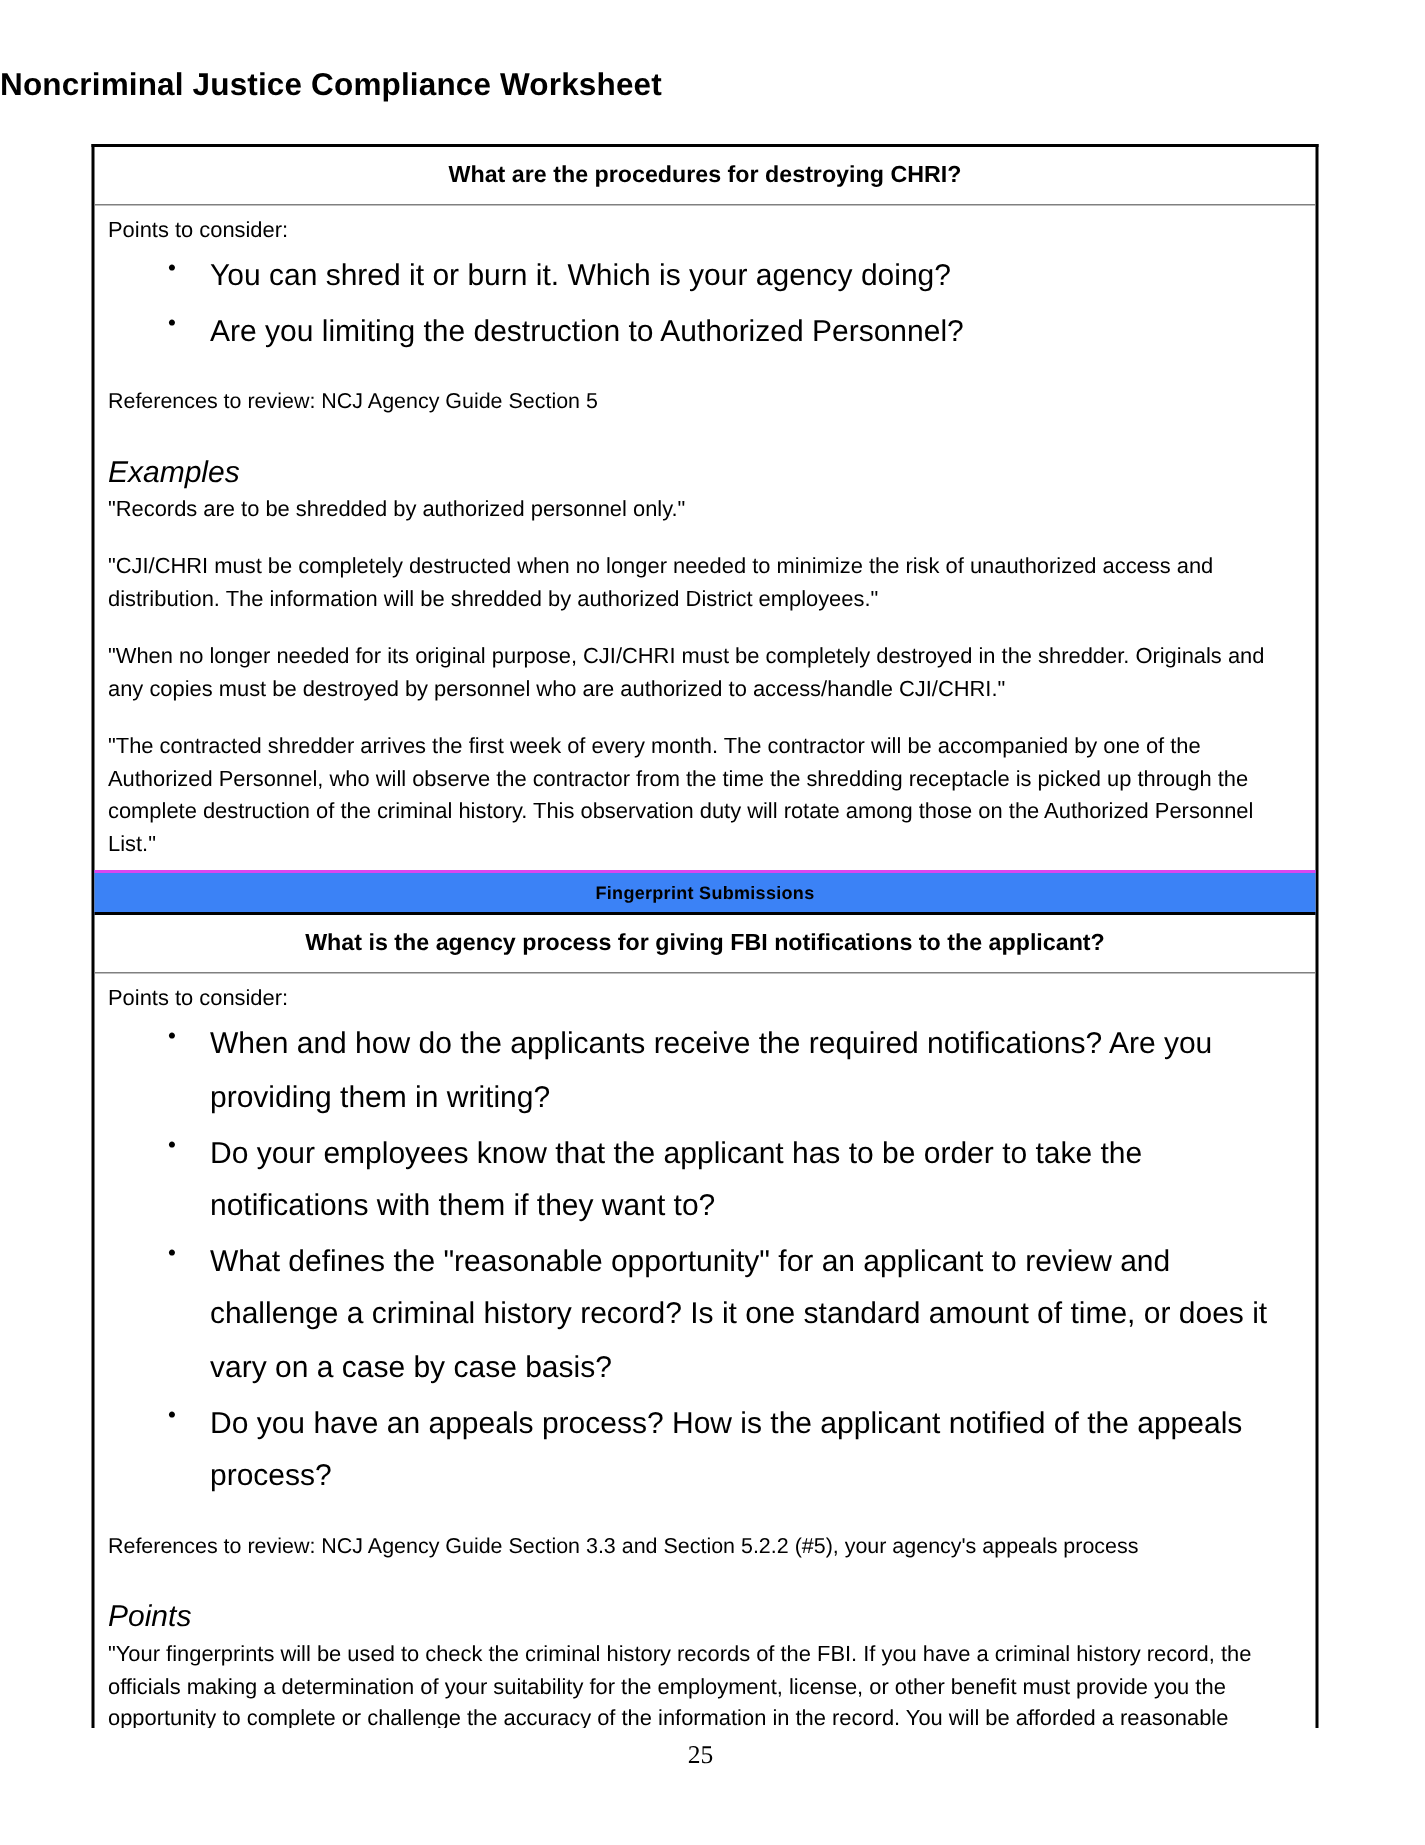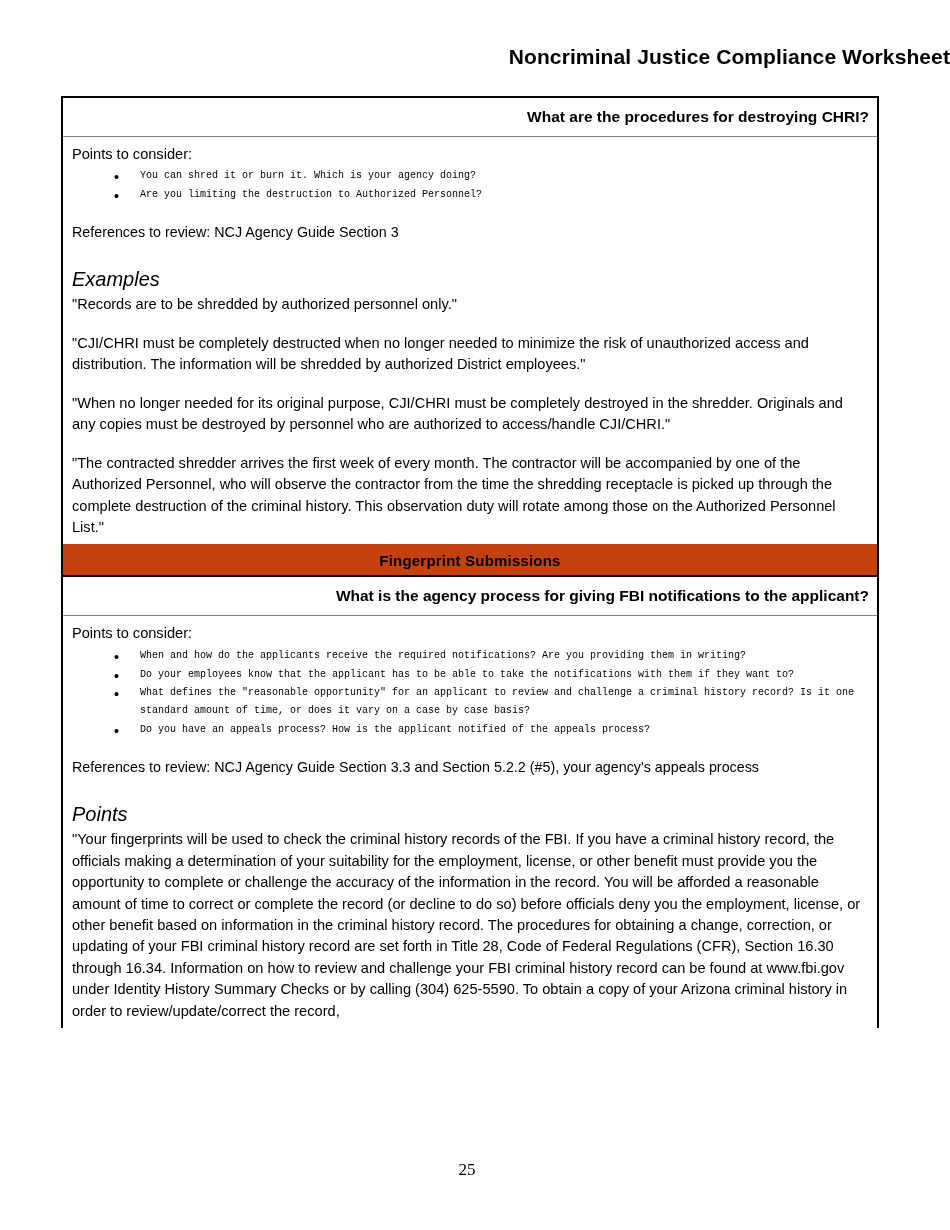--- a/index.html
+++ b/index.html
@@ -16,21 +16,21 @@
     position: relative;
   }
   .page {
     position: relative;
     width: 950px;
     height: 1230px;
     box-sizing: border-box;
     padding: 0;
   }
   .doc-title {
-    text-align: right;
+    text-align: left;
     font-size: 21px;
     font-weight: bold;
     letter-spacing: 0.1px;
     margin: 0;
     padding-top: 44px;
     padding-bottom: 0;
     line-height: 1.2;
   }
   .worksheet-table {
     position: absolute;
@@ -42,55 +42,54 @@
     box-sizing: border-box;
     background: #ffffff;
   }
   .row {
     box-sizing: border-box;
     width: 100%;
   }
   .question-row {
     border-bottom: 1px solid #808080;
     padding: 10px 8px 10px 8px;
-    text-align: right;
+    text-align: center;
     font-size: 15.5px;
     font-weight: bold;
   }
   .body-row {
     padding: 7px 9px 6px 9px;
     font-size: 14.6px;
     line-height: 1.47;
   }
   .section-band {
-    background: #c2410c;
-    border-top: 2px solid #c2410c;
+    background: #3b82f6;
+    border-top: 2px solid #d946ef;
     border-bottom: 2px solid #000000;
     text-align: center;
-    font-size: 15px;
+    font-size: 12px;
     font-weight: bold;
     padding: 6px 4px 6px 4px;
     letter-spacing: 0.2px;
   }
   .lead-in {
     margin: 0 0 2px 0;
     font-size: 14.6px;
   }
   ul.points {
     margin: 0 0 0 0;
     padding-left: 40px;
     list-style: none;
   }
   ul.points li {
     position: relative;
     padding-left: 28px;
     margin-bottom: 1px;
     line-height: 1.78;
-    font-size: 10px;
-    font-family: Liberation Mono, monospace;
+    font-size: 20px;
   }
   ul.points li::before {
     content: "\2022";
     position: absolute;
     left: 0;
     top: -1px;
     font-size: 15px;
   }
   .refs {
     margin: 18px 0 0 0;
@@ -143,40 +142,40 @@
     <div class="row question-row">What are the procedures for destroying CHRI?</div>
 
     <div class="row body-row">
       <p class="lead-in">Points to consider:</p>
 
       <ul class="points">
         <li>You can shred it or burn it.  Which is your agency doing?</li>
         <li>Are you limiting the destruction to Authorized Personnel?</li>
       </ul>
 
-      <p class="refs">References to review:   NCJ Agency Guide Section 3</p>
+      <p class="refs">References to review:   NCJ Agency Guide Section 5</p>
 
       <p class="subhead">Examples</p>
 
       <p class="para para-tight">"Records are to be shredded by authorized personnel only."</p>
       <p class="para">"CJI/CHRI must be completely destructed when no longer needed to minimize the risk of unauthorized access and distribution.  The information will be shredded by authorized District employees."</p>
       <p class="para">"When no longer needed for its original purpose, CJI/CHRI must be completely destroyed in the shredder. Originals and any copies must be destroyed by personnel who are authorized to access/handle CJI/CHRI."</p>
       <p class="para">"The contracted shredder arrives the first week of every month.  The contractor will be accompanied by one of the Authorized Personnel, who will observe the contractor from the time the shredding receptacle is picked up through the complete destruction of the criminal history.  This observation duty will rotate among those on the Authorized Personnel List."</p>
     </div>
 
     <div class="row section-band">Fingerprint Submissions</div>
 
     <div class="row question-row">What is the agency process for giving FBI notifications to the applicant?</div>
 
     <div class="row body-row">
       <p class="lead-in">Points to consider:</p>
 
       <ul class="points">
         <li>When and how do the applicants receive the required notifications?  Are you providing them in writing?</li>
-        <li>Do your employees know that the applicant has to be able to take the notifications with them if they want to?</li>
+        <li>Do your employees know that the applicant has to be order to take the notifications with them if they want to?</li>
         <li>What defines the "reasonable opportunity" for an applicant to review and challenge a criminal history record?  Is it one standard amount of time, or does it vary on a case by case basis?</li>
         <li>Do you have an appeals process?  How is the applicant notified of the appeals process?</li>
       </ul>
 
       <p class="refs">References to review:   NCJ Agency Guide Section 3.3 and Section 5.2.2 (#5), your agency's appeals process</p>
 
       <p class="subhead">Points</p>
 
       <p class="para para-tight">"Your fingerprints will be used to check the criminal history records of the FBI.  If you have a criminal history record, the officials making a determination of your suitability for the employment, license, or other benefit must provide you the opportunity to complete or challenge the accuracy of the information in the record.  You will be afforded a reasonable amount of time to correct or complete the record (or decline to do so) before officials deny you the employment, license, or other benefit based on information in the criminal history record.  The procedures for obtaining a change, correction, or updating of your FBI criminal history record are set forth in Title 28, Code of Federal Regulations (CFR), Section 16.30 through 16.34.  Information on how to review and challenge your FBI criminal history record can be found at www.fbi.gov under Identity History Summary Checks or by calling (304) 625-5590. To obtain a copy of your Arizona criminal history in order to review/update/correct the record,</p>
     </div>

